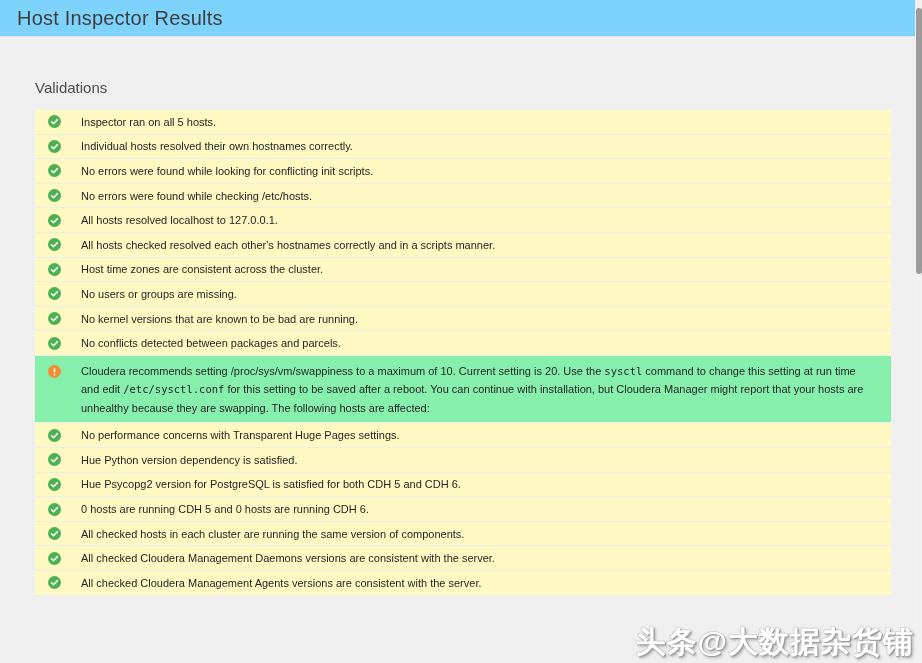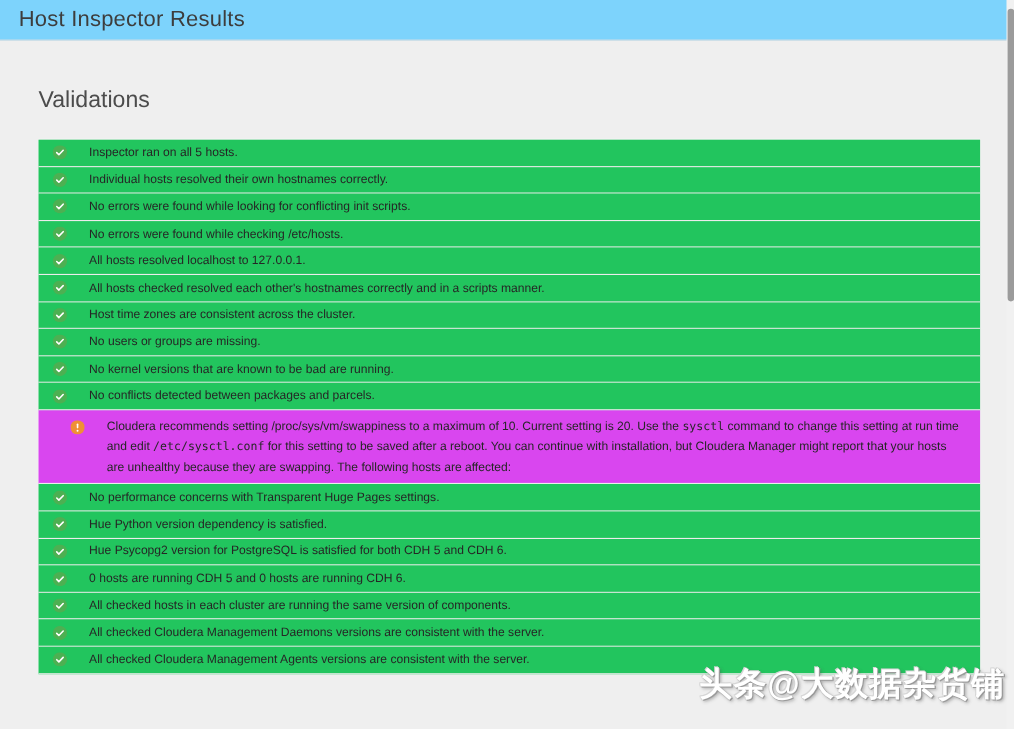--- a/index.html
+++ b/index.html
@@ -22,42 +22,42 @@
     font-size: 20px;
     font-weight: 400;
     color: #3d3d3d;
     letter-spacing: 0.2px;
   }
   .content {
     padding: 0 0 0 35px;
   }
   .section-heading {
     margin-top: 42px;
-    margin-bottom: 23px;
-    font-size: 21px;
+    margin-bottom: 13px;
+    font-size: 15px;
     font-weight: 400;
     color: #4c4c4c;
   }
   ul.validations-list {
     list-style: none;
     width: 856px;
     background: #ffffff;
     border-top: 1px solid #ececec;
   }
   li.row {
     display: flex;
     align-items: center;
     min-height: 24.6px;
     border-bottom: 1px solid #ececec;
-    background: #22c55e;
+    background: #fef9c3;
   }
   li.row.warning {
-    background: #d946ef;
+    background: #86efac;
     align-items: flex-start;
-    padding: 6px 0 5px 16px;
+    padding: 6px 0 5px 0;
   }
   .icon {
     flex: 0 0 auto;
     width: 13px; height: 13px;
     margin: 0 20px 0 13px;
     display: inline-flex;
   }
   li.row.warning .icon { margin-top: 3px; }
   .icon svg { width: 13px; height: 13px; display: block; }
   .icon.success { color: #4db052; }
@@ -91,21 +91,21 @@
   }
   .scrollbar-thumb {
     position: absolute;
     top: 8px; right: 0.5px;
     width: 6px; height: 266px;
     background: #9b9b9b;
     border-radius: 3px;
   }
   .watermark {
     position: absolute;
-    right: 8px; bottom: 20px;
+    right: 8px; bottom: 0;
     font-size: 30px;
     font-weight: 700;
     color: #ffffff;
     letter-spacing: 1px;
     text-shadow: 1px 1px 0 #9a9a9a, -1px -1px 0 #d6d6d6,
                  2px 2px 3px rgba(80,80,80,0.45), 0 0 1px #777;
     white-space: nowrap;
     pointer-events: none;
   }
 </style>

